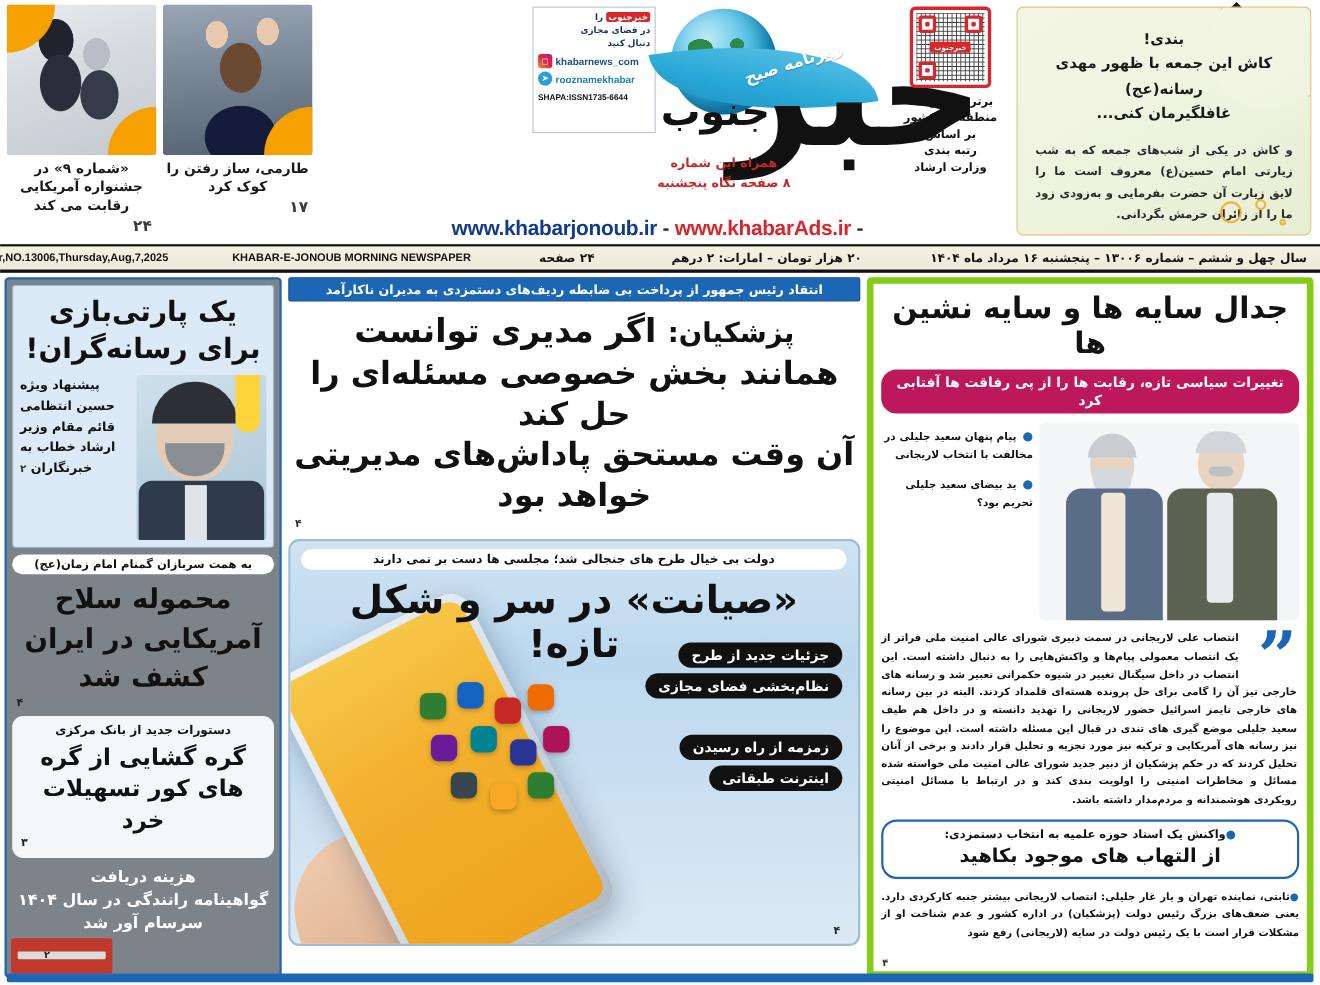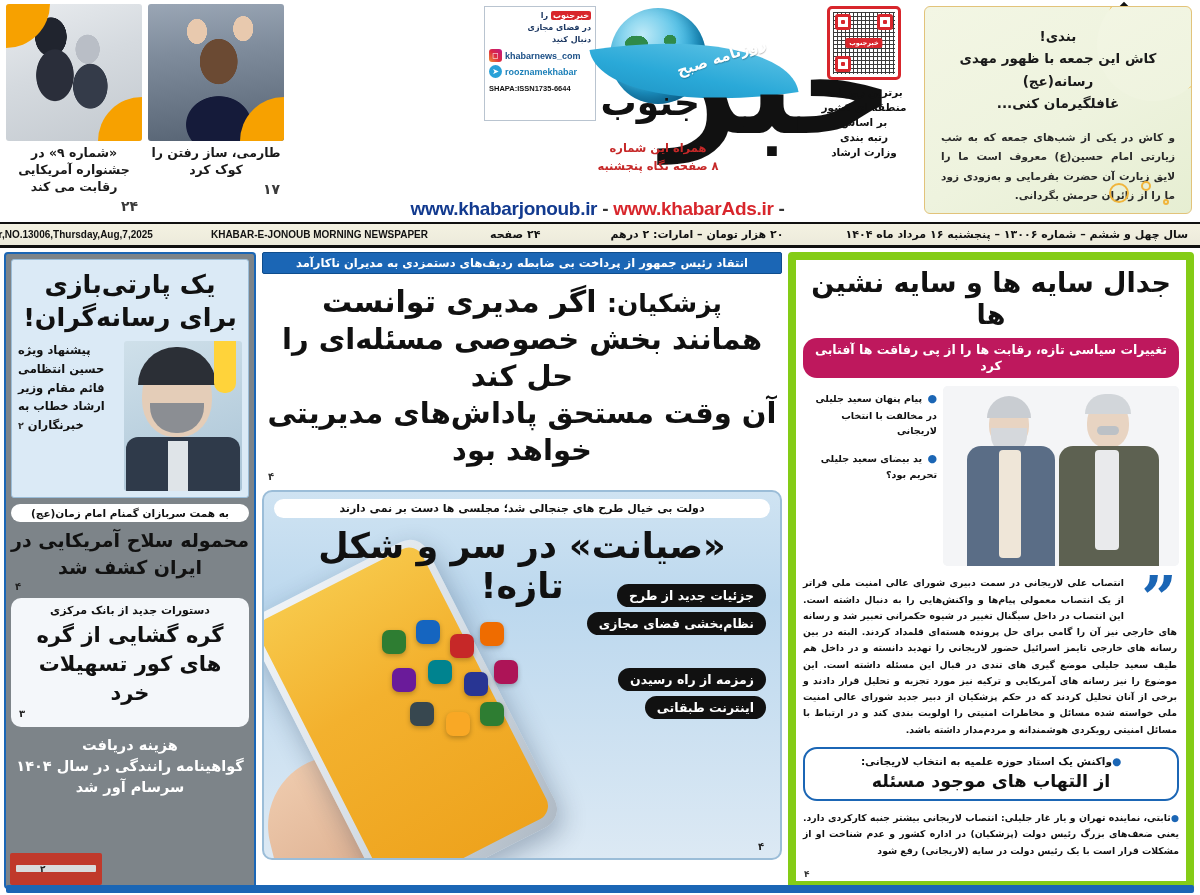--- a/index.html
+++ b/index.html
@@ -233,21 +233,21 @@
     position:absolute; left:0; top:252px; width:1200px; height:643px;
     padding:0 6px 6px 6px;
   }
 
   
   .cols { display:flex; flex-direction:row; gap:6px; height:100%; }
 
   
   .col-right {
     width:406px; flex:none;
-    border:8px solid #84cc16; border-radius:4px;
+    border:6px solid #84cc16; border-radius:4px;
     background:#fff; padding:7px; direction:rtl; position:relative;
   }
   .r-head {
     font-size:27px; font-weight:700; color:#111; text-align:center;
     line-height:1.2; letter-spacing:-1px;
   }
   .r-kicker {
     margin-top:6px; background:#be185d; color:#fff; border-radius:14px;
     font-size:12.5px; font-weight:700; text-align:center; padding:4px 8px;
     line-height:1.3;
@@ -379,21 +379,21 @@
   }
   .l-sub { flex:1; font-size:11.5px; font-weight:700; color:#111; line-height:1.62; text-align:left; }
   .l-sub .pg { font-size:9.5px; color:#333; }
 
   .l-mid { margin-top:6px; }
   .l-pill {
     background:#fff; border-radius:13px; padding:3px 8px;
     font-size:10.5px; font-weight:700; color:#111; text-align:center;
   }
   .l-mid-head {
-    margin-top:5px; font-size:19px; font-weight:700; color:#111;
+    margin-top:5px; font-size:25px; font-weight:700; color:#111;
     text-align:center; line-height:1.42;
   }
   .l-mid-page { text-align:left; font-size:10px; font-weight:700; color:#222; padding:0 0 0 4px;}
 
   .l-card {
     margin-top:6px; background:#f4f7fa; border-radius:10px; padding:6px 8px 8px 8px;
   }
   .l-card-kick { font-size:11px; font-weight:700; color:#111; text-align:center; }
   .l-card-head { margin-top:4px; font-size:21px; font-weight:700; color:#111; text-align:center; line-height:1.38;}
   .l-card-page { text-align:left; font-size:10px; font-weight:700; color:#222; }
@@ -560,23 +560,23 @@
           </div>
         </div>
 
         <div class="r-body">
           <span class="quote-mark">”</span>
           <span>انتصاب علی لاریجانی در سمت دبیری شورای عالی امنیت ملی فراتر از یک انتصاب معمولی پیام‌ها و واکنش‌هایی را به دنبال داشته است. این انتصاب در داخل سیگنال تغییر در شیوه حکمرانی تعبیر شد و رسانه های خارجی نیز آن را گامی برای حل پرونده هسته‌ای قلمداد کردند. البته در بین رسانه های خارجی تایمز اسرائیل حضور لاریجانی را تهدید دانسته و در داخل هم طیف سعید جلیلی موضع گیری های تندی در قبال این مسئله داشته است. این موضوع را نیز رسانه های آمریکایی و ترکیه نیز مورد تجزیه و تحلیل قرار دادند و برخی از آنان تحلیل کردند که در حکم پزشکیان از دبیر جدید شورای عالی امنیت ملی خواسته شده مسائل و مخاطرات امنیتی را اولویت بندی کند و در ارتباط با مسائل امنیتی رویکردی هوشمندانه و مردم‌مدار داشته باشد.</span>
         </div>
 
         <div class="r-callout">
           <div class="c-kick">
-            <span class="dot">●</span><span>واکنش یک استاد حوزه علمیه به انتخاب لاریجانی:</span>
+            <span class="dot">●</span><span>واکنش یک استاد حوزه علمیه به انتخاب دستمزدی:</span>
           </div>
-          <div class="c-main">از التهاب های موجود مسئله</div>
+          <div class="c-main">از التهاب های موجود بکاهید</div>
         </div>
 
         <div class="r-foot">
           <span class="dot">●</span><span>ثابتی، نماینده تهران و یار غار جلیلی: انتصاب لاریجانی بیشتر جنبه کارکردی دارد. یعنی ضعف‌های بزرگ رئیس دولت (پزشکیان) در اداره کشور و عدم شناخت او از مشکلات قرار است با یک رئیس دولت در سایه (لاریجانی) رفع شود</span>
         </div>
         <div class="r-page">۴</div>
       </div>
 
       <div class="col-center">
         <div class="c-kicker">انتقاد رئیس جمهور از پرداخت بی ضابطه ردیف‌های دستمزدی به مدیران ناکارآمد</div>

